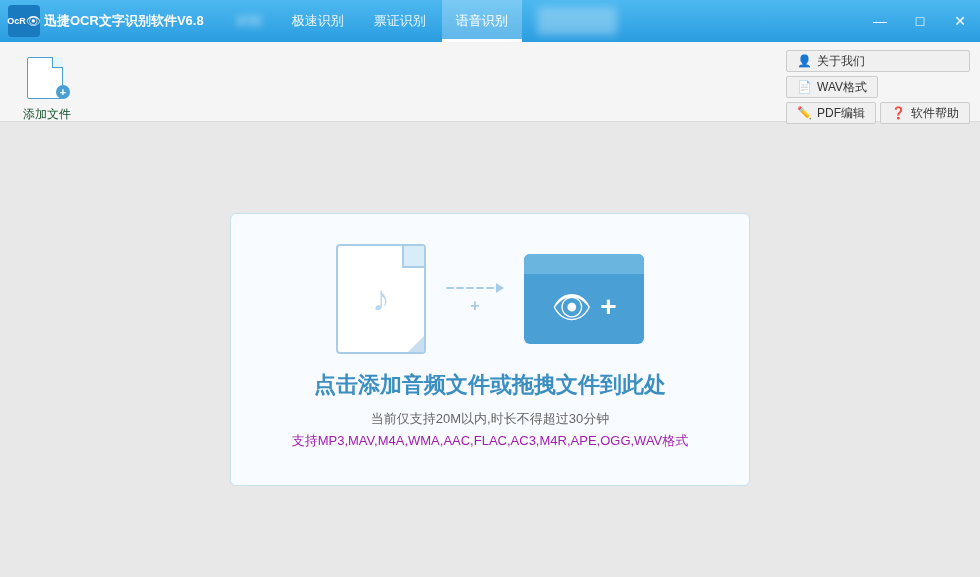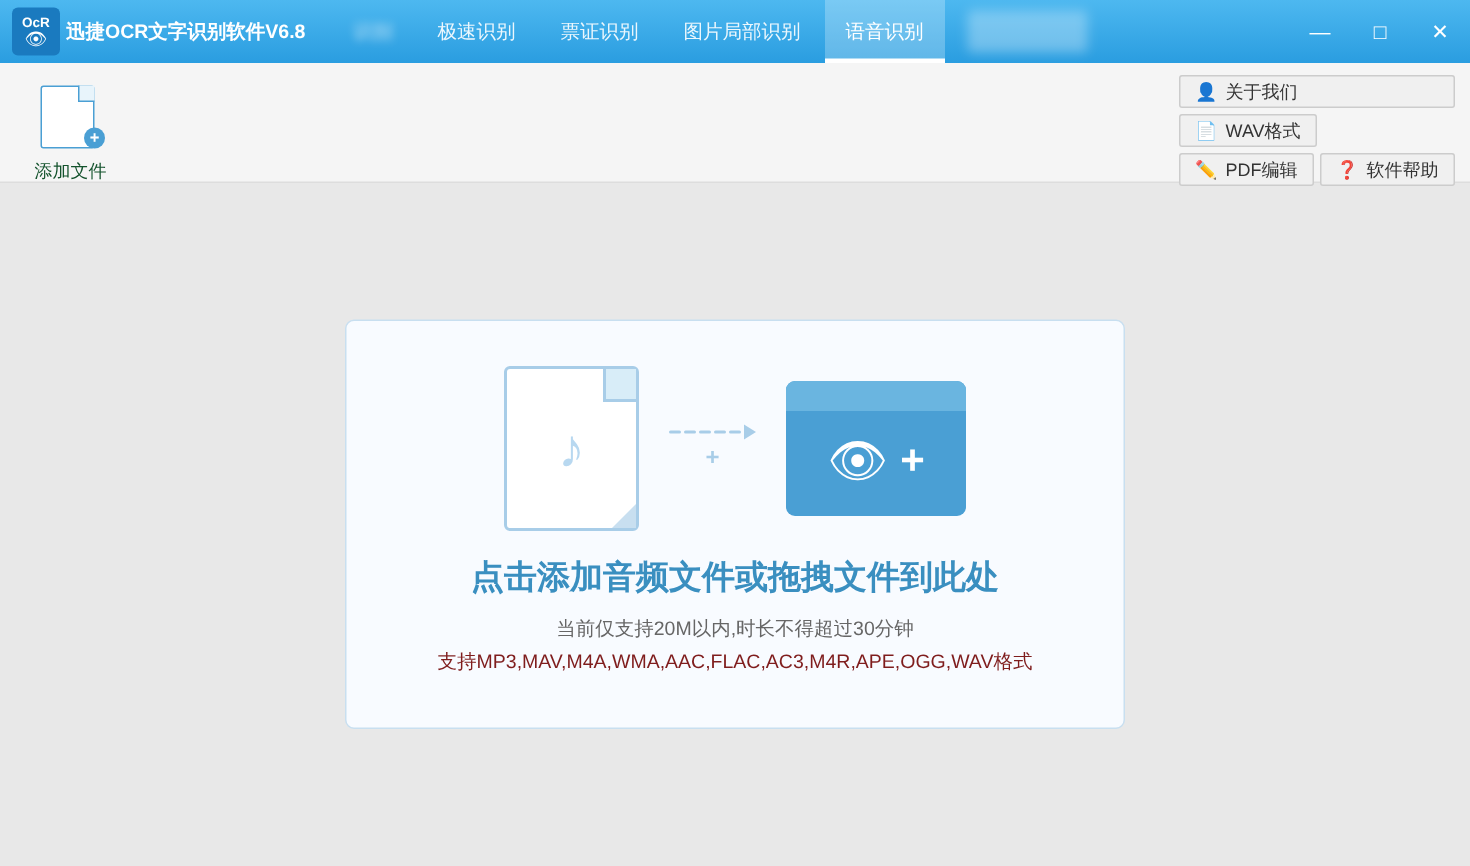--- a/index.html
+++ b/index.html
@@ -27,21 +27,21 @@
       gap: 4px;
     }
     #app-logo-icon {
       width: 32px;
       height: 32px;
       background: #1a7abf;
       border-radius: 4px;
       display: flex;
       align-items: center;
       justify-content: center;
-      flex-direction: column;
+      flex-direction: row;
     }
     #app-logo-icon .ocr-text {
       color: #fff;
       font-size: 9px;
       font-weight: bold;
       line-height: 1;
     }
     #app-logo-icon .eye-icon {
       color: #fff;
       font-size: 12px;
@@ -347,21 +347,21 @@
       font-weight: bold;
       margin-bottom: 10px;
     }
     #sub-text-1 {
       font-size: 13px;
       color: #666;
       margin-bottom: 4px;
     }
     #sub-text-2 {
       font-size: 13px;
-      color: #7f1d1d;
+      color: #a21caf;
     }
   </style>
 </head>
 <body>
 
 <div id="title-bar">
   <div id="app-logo">
     <div id="app-logo-icon">
       <span class="ocr-text">OcR</span>
       <span class="eye-icon">👁</span>
@@ -371,23 +371,20 @@
 
   <div id="nav-tabs">
     <div class="nav-tab blurred">
       <span>识别</span>
     </div>
     <div class="nav-tab">
       <span>极速识别</span>
     </div>
     <div class="nav-tab">
       <span>票证识别</span>
-    </div>
-    <div class="nav-tab">
-      <span>图片局部识别</span>
     </div>
     <div class="nav-tab active">
       <span>语音识别</span>
     </div>
   </div>
 
   <div style="width:80px;height:28px;background:rgba(255,255,255,0.3);border-radius:3px;margin-left:15px;filter:blur(4px);"></div>
 
   <div id="window-controls">
     <div class="win-btn">

